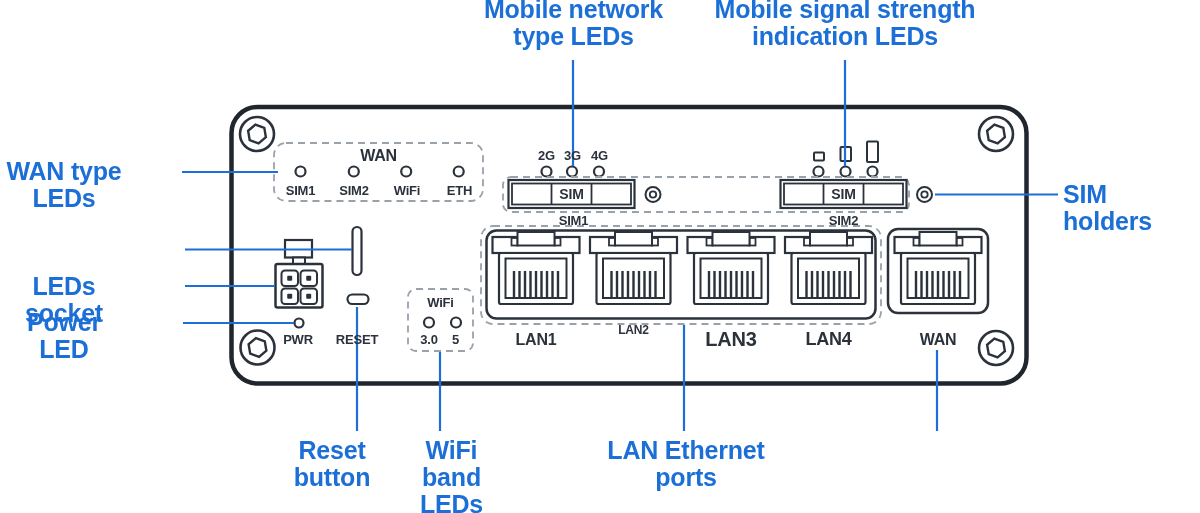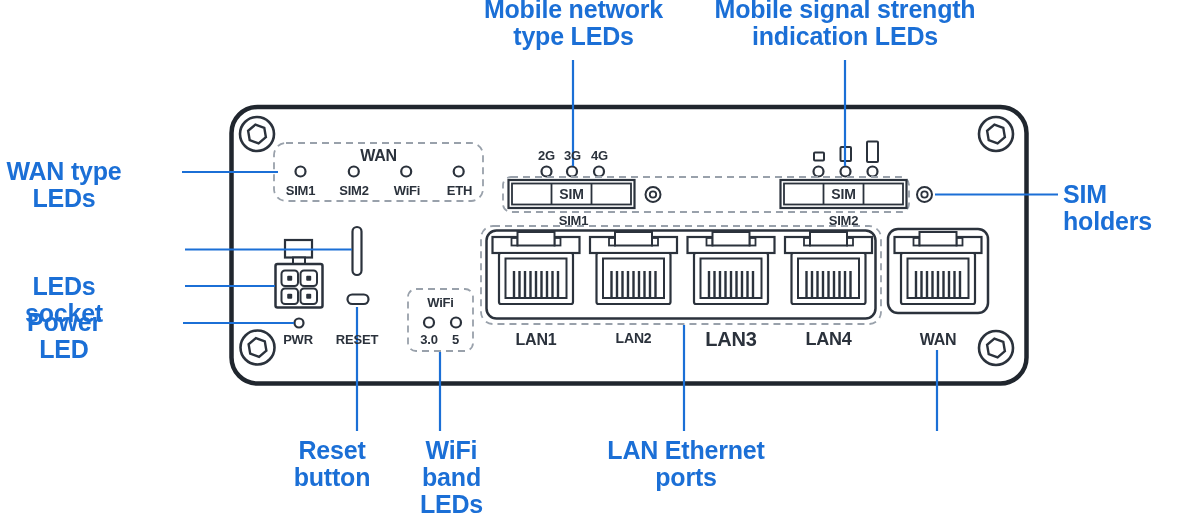--- a/index.html
+++ b/index.html
@@ -162,21 +162,21 @@
   <div class="dlbl" style="left:843.5px;top:212.5px">SIM2</div>
 
   <div class="dlbl" style="left:298px;top:332px">PWR</div>
   <div class="dlbl" style="left:357px;top:332px">RESET</div>
 
   <div class="dlbl" style="left:440.5px;top:294.5px">WiFi</div>
   <div class="dlbl" style="left:429px;top:332px">3.0</div>
   <div class="dlbl" style="left:455.5px;top:332px">5</div>
 
   <div class="dlbl" style="left:536px;top:331.5px;font-size:16px">LAN1</div>
-  <div class="dlbl" style="left:633.5px;top:331px;font-size:14px">LAN2</div>
+  <div class="dlbl" style="left:633.5px;top:323px;font-size:12px">LAN2</div>
   <div class="dlbl" style="left:731px;top:331.5px;font-size:20px">LAN3</div>
   <div class="dlbl" style="left:828.5px;top:331.5px;font-size:18px">LAN4</div>
   <div class="dlbl" style="left:938px;top:331.5px;font-size:16px">WAN</div>
 
   <div class="callout right-col" style="top:158px">WAN type LEDs</div>
   <div class="callout right-col" style="top:272.5px">LEDs socket</div>
   <div class="callout right-col" style="top:309px">Power LED</div>
 
   <div class="callout center" style="left:573.5px;top:-4px">Mobile network
 type LEDs</div>

